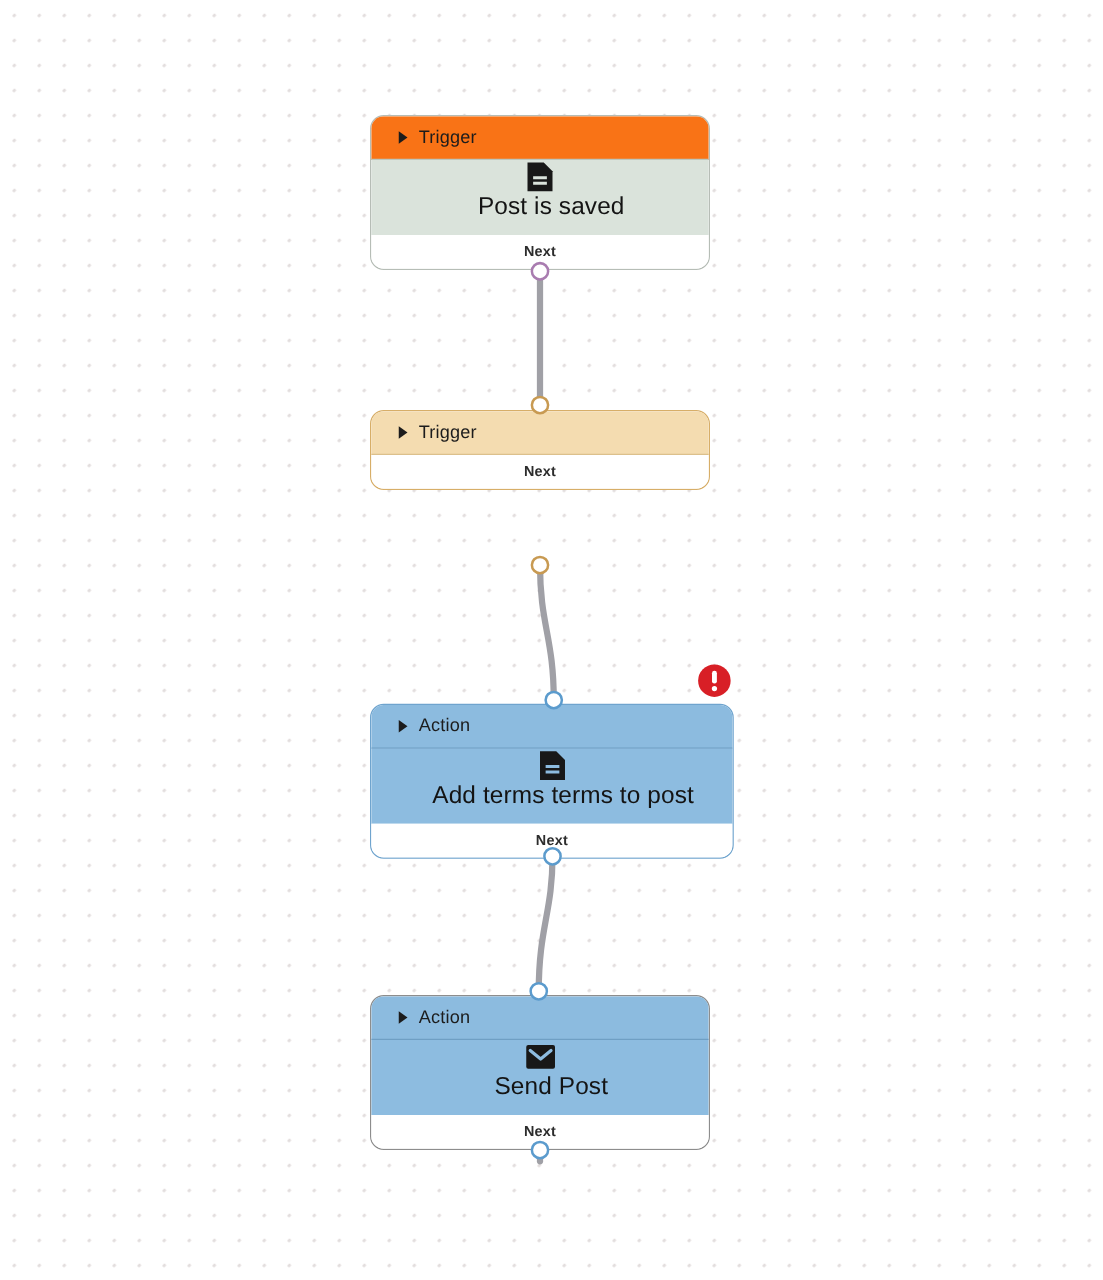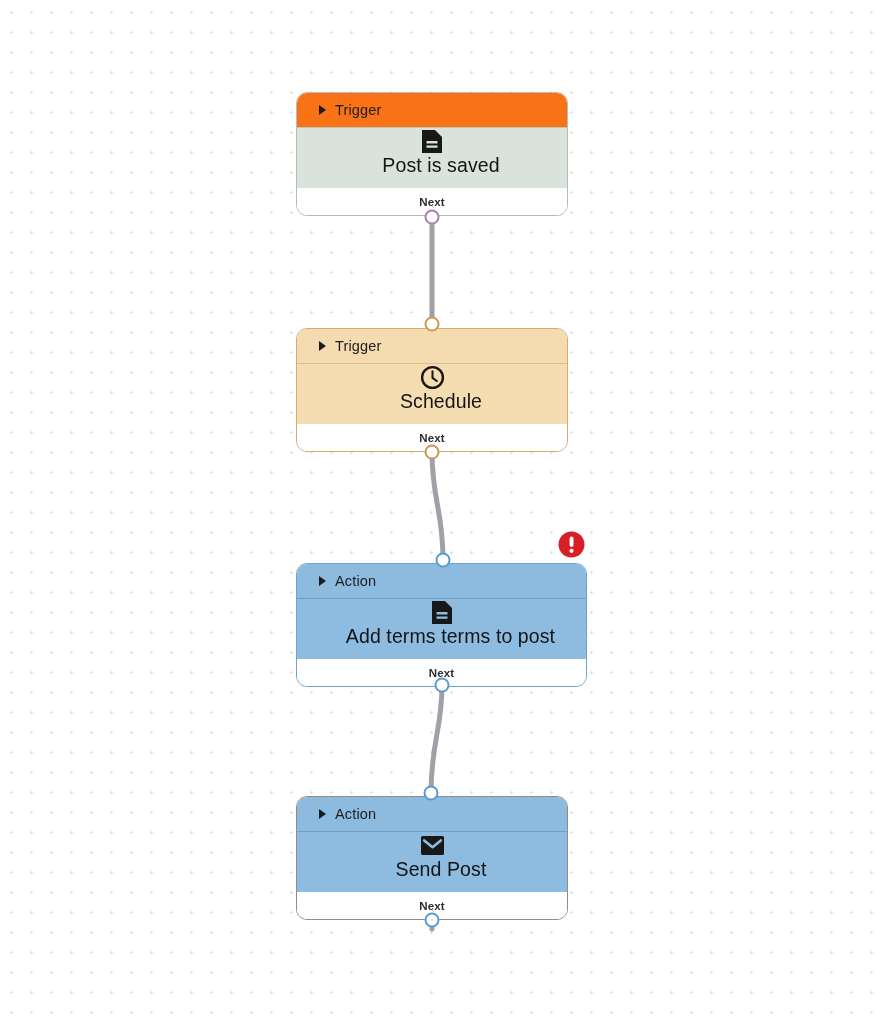--- a/index.html
+++ b/index.html
@@ -167,29 +167,20 @@
       <span>Next</span>
     </div>
   </div>
   <div class="port purple" style="left:432px; top:217px;"></div>
 
   <div class="node advanced" style="left:296px; top:328px; width:272px;">
     <div class="node-head">
       <span class="caret"></span>
       <span>Trigger</span>
     </div>
-    <div class="node-body">
-      <span class="glyph">
-        <svg width="25" height="25" viewBox="0 0 25 25">
-          <circle cx="12.5" cy="12.5" r="10.4" fill="none" stroke="#181818" stroke-width="2.4"></circle>
-          <path d="M12.5 6.4v6.4l4.3 3.2" fill="none" stroke="#181818" stroke-width="2.1" stroke-linecap="round" stroke-linejoin="round"></path>
-        </svg>
-      </span>
-      <span class="title">Schedule</span>
-    </div>
     <div class="node-foot">
       <span>Next</span>
     </div>
   </div>
   <div class="port tan" style="left:432px; top:324px;"></div>
   <div class="port tan" style="left:432px; top:452px;"></div>
 
   <div class="node action" style="left:296px; top:563px; width:291px;">
     <div class="node-head">
       <span class="caret"></span>

